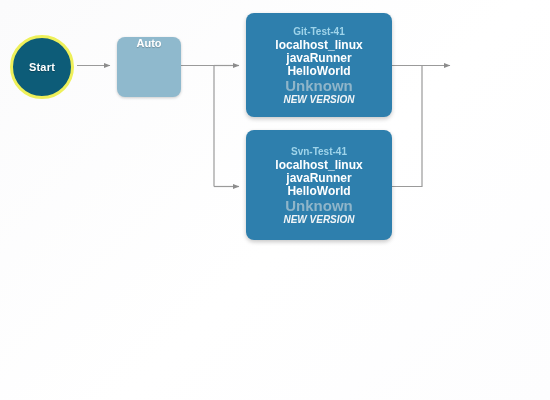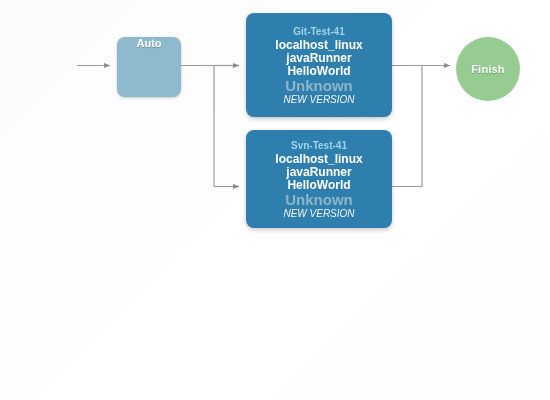--- a/index.html
+++ b/index.html
@@ -89,21 +89,21 @@
     border-radius: 8px;
     box-shadow: 0 2px 4px rgba(0,0,0,0.22);
     display: flex;
     flex-direction: column;
     align-items: center;
     justify-content: center;
     box-sizing: border-box;
     padding: 6px 4px;
   }
   #stage-git  { top: 13px;  height: 104px; }
-  #stage-svn  { top: 130px; height: 98px; }
+  #stage-svn  { top: 130px; height: 110px; }
 
   .stage-box .line {
     text-align: center;
     line-height: 13px;
     width: 100%;
   }
   .stage-name {
     color: #9fd4ea;
     font-size: 10px;
     font-weight: bold;
@@ -118,21 +118,21 @@
   }
   .stage-status {
     color: #8fb5c9;
     font-size: 15px;
     font-weight: bold;
     margin-top: 1px;
   }
   .stage-version {
     color: #f2f5f7;
     font-size: 10px;
-    font-weight: normal;
+    font-weight: bold;
     font-style: italic;
     margin-top: 1px;
   }
 </style>
 </head>
 <body>
 
 <div id="canvas">
 
   <svg class="edges" viewBox="0 0 550 400" xmlns="http://www.w3.org/2000/svg">
@@ -150,20 +150,23 @@
 
     <path d="M214,65.5 L239,65.5" stroke="#9a9a9a" stroke-width="1.2" fill="none" marker-end="url(#arrow)"></path>
 
     <path d="M214,186.5 L239,186.5" stroke="#9a9a9a" stroke-width="1.2" fill="none" marker-end="url(#arrow)"></path>
 
     <path d="M392,186.5 L422,186.5 L422,65.5" stroke="#9a9a9a" stroke-width="1.2" fill="none"></path>
 
     <path d="M392,65.5 L450,65.5" stroke="#9a9a9a" stroke-width="1.2" fill="none" marker-end="url(#arrow)"></path>
   </svg>
 
+  <div class="circle-node" id="node-start">
+    <span class="node-label">Start</span>
+  </div>
 
   <div id="node-auto">
     <span class="node-label">Auto</span>
   </div>
 
   <div class="stage-box" id="stage-git">
     <div class="line stage-name">Git-Test-41</div>
     <div class="line stage-host">localhost_linux</div>
     <div class="line stage-runner">javaRunner</div>
     <div class="line stage-job">HelloWorld</div>
@@ -173,17 +176,14 @@
 
   <div class="stage-box" id="stage-svn">
     <div class="line stage-name">Svn-Test-41</div>
     <div class="line stage-host">localhost_linux</div>
     <div class="line stage-runner">javaRunner</div>
     <div class="line stage-job">HelloWorld</div>
     <div class="line stage-status">Unknown</div>
     <div class="line stage-version">NEW VERSION</div>
   </div>
 
-  <div class="circle-node" id="node-finish">
-    <span class="node-label">Finish</span>
-  </div>
 
 </div>
 
 </body></html>

